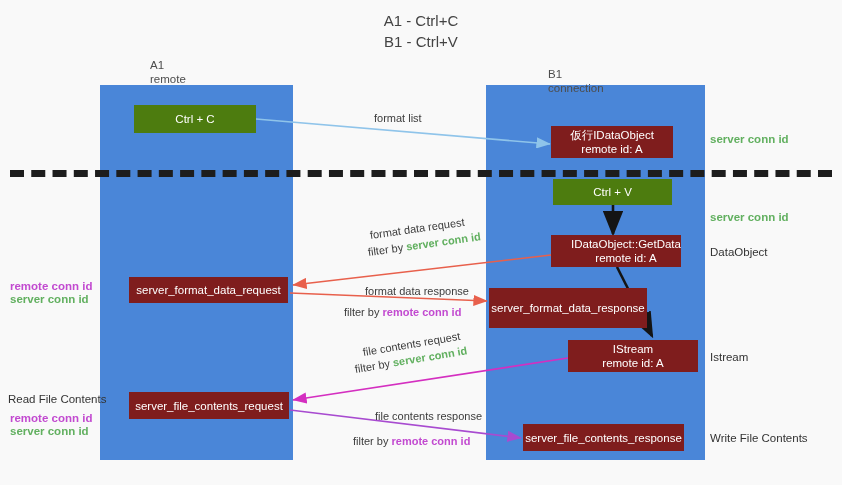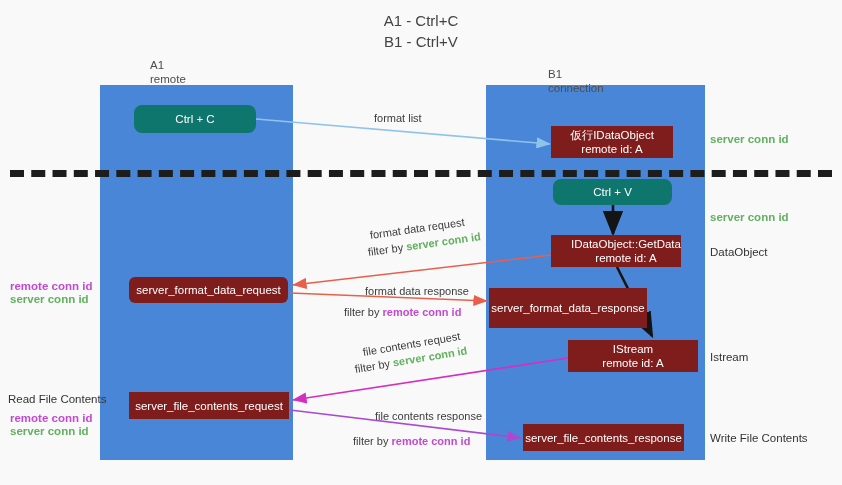--- a/index.html
+++ b/index.html
@@ -69,21 +69,21 @@
     display: flex;
     align-items: center;
     justify-content: center;
     text-align: center;
     color: #ffffff;
     font-size: 11.5px;
     line-height: 14px;
     box-sizing: border-box;
     white-space: pre-line;
   }
-  .box.green { background: #0f766e; border-radius: 8px; }
+  .box.green { background: #4d7c0f; }
   .box.orange { background: #7f1d1d; }
 
   
   .side-label {
     position: absolute;
     font-size: 11.5px;
     line-height: 14px;
     white-space: pre-line;
   }
   .lbl-green  { color: #62b060; font-weight: bold; }
@@ -174,21 +174,21 @@
     <div class="box green" style="left:134px; top:105px; width:122px; height:28px;">Ctrl + C</div>
 
     <div class="box orange" style="left:551px; top:126px; width:122px; height:32px;">仮行IDataObject
 remote id: A</div>
 
     <div class="box green" style="left:553px; top:179px; width:119px; height:26px;">Ctrl + V</div>
 
     <div class="box orange" style="left:551px; top:235px; width:130px; height:32px;padding-left:20px;">IDataObject::GetData
 remote id: A</div>
 
-    <div class="box orange" style="left:129px; top:277px; width:159px; height:26px;border-radius:6px;">server_format_data_request</div>
+    <div class="box orange" style="left:129px; top:277px; width:159px; height:26px;">server_format_data_request</div>
 
     <div class="box orange" style="left:489px; top:288px; width:158px; height:40px;">server_format_data_response</div>
 
     <div class="box orange" style="left:568px; top:340px; width:130px; height:32px;">IStream
 remote id: A</div>
 
     <div class="box orange" style="left:523px; top:424px; width:161px; height:27px;">server_file_contents_response</div>
 
     <div class="box orange" style="left:129px; top:392px; width:160px; height:27px;">server_file_contents_request</div>
 

